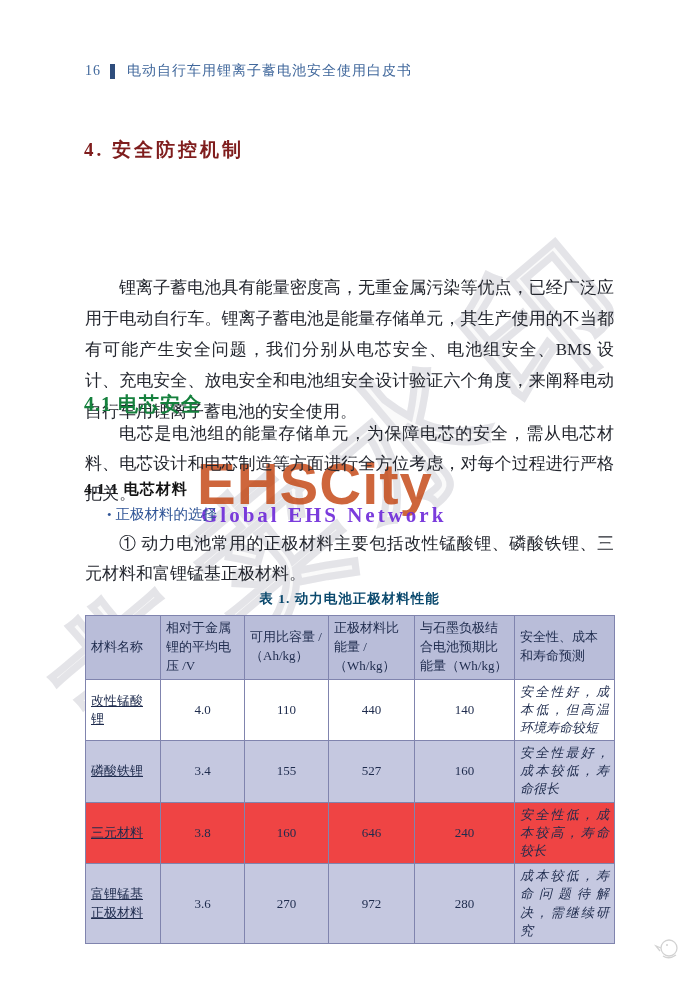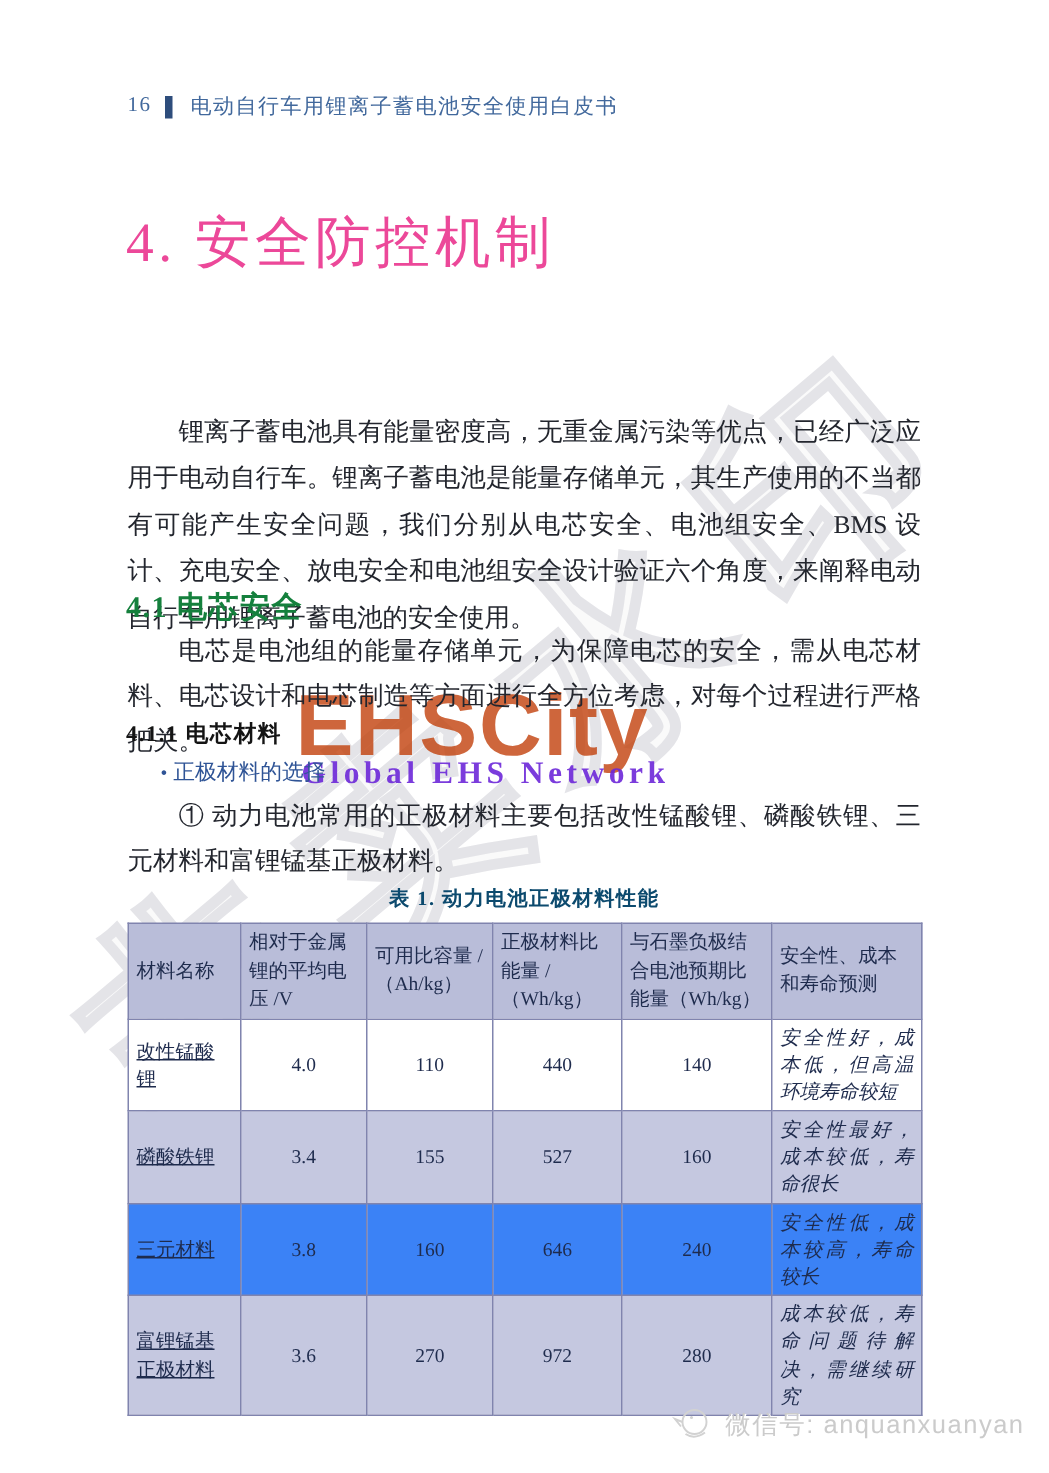--- a/index.html
+++ b/index.html
@@ -30,21 +30,21 @@
   
   .content{position:relative;z-index:1;}
   .doc-header{
     position:absolute;top:62px;left:85px;display:flex;align-items:center;
     font-size:14px;color:#41689c;letter-spacing:1px;
   }
   .doc-header .page-num{margin-right:9px;color:#41689c;}
   .doc-header .bar{width:5px;height:15px;background:#2e4d7c;margin-right:12px;}
   .chapter-title{
     position:absolute;top:137px;left:84px;
-    font-size:37px;font-weight:normal;color:#ec4899;letter-spacing:3px;
+    font-size:19px;font-weight:bold;color:#7f1d1d;letter-spacing:3px;
   }
   .para{
     position:absolute;left:85px;width:529px;
     font-size:17px;line-height:31px;text-align:justify;text-indent:2em;color:#23262e;
   }
   .para-intro{top:272px;}
   .section-title{
     position:absolute;top:391px;left:84px;
     font-size:20px;font-weight:bold;color:#15803d;letter-spacing:1px;
   }
@@ -73,21 +73,21 @@
     border:1.5px solid #8084ae;padding:3px 5px;vertical-align:middle;
   }
   table.mat th{
     background:#b9bdd9;font-weight:normal;text-align:left;line-height:1.45;height:56px;
   }
   table.mat td{text-align:center;line-height:1.4;}
   table.mat td.name{text-align:left;text-decoration:underline;}
   table.mat td.remark{text-align:left;text-align:justify;font-style:italic;}
   table.mat tr.r1 td{height:46px;background:#ffffff;}
   table.mat tr.r2 td{height:46px;background:#c5c8e0;}
-  table.mat tr.r3 td{height:46px;background:#3b82f6;margin-top:15px;}
+  table.mat tr.r3 td{height:46px;background:#ef4444;margin-top:15px;}
   table.mat tr.r4 td{height:68px;background:#c5c8e0;}
   
   .doc-footer{
     position:absolute;top:936px;right:16px;display:flex;align-items:center;gap:7px;
     font-family:"Liberation Sans","DejaVu Sans",sans-serif;
     font-size:17px;color:#cbcbcb;letter-spacing:1px;
     text-shadow:1px 1px 0 #ffffff;
   }
   .doc-footer svg{display:block;}
 </style>
@@ -182,16 +182,15 @@
 
   <div class="doc-footer">
     <svg width="30" height="26" viewBox="0 0 30 26">
       <g fill="none" stroke="#d2d2d2" stroke-width="1.3">
         <circle cx="16" cy="12" r="8"></circle>
         <circle cx="14" cy="9" r="1" fill="#d2d2d2" stroke="none"></circle>
         <path d="M8 12 L3 10 L7 15"></path>
         <path d="M10 20 Q16 24 23 19"></path>
       </g>
     </svg>
-    <span>微信号: anquanxuanyan</span>
   </div>
 
 </div>
 
 </body></html>

